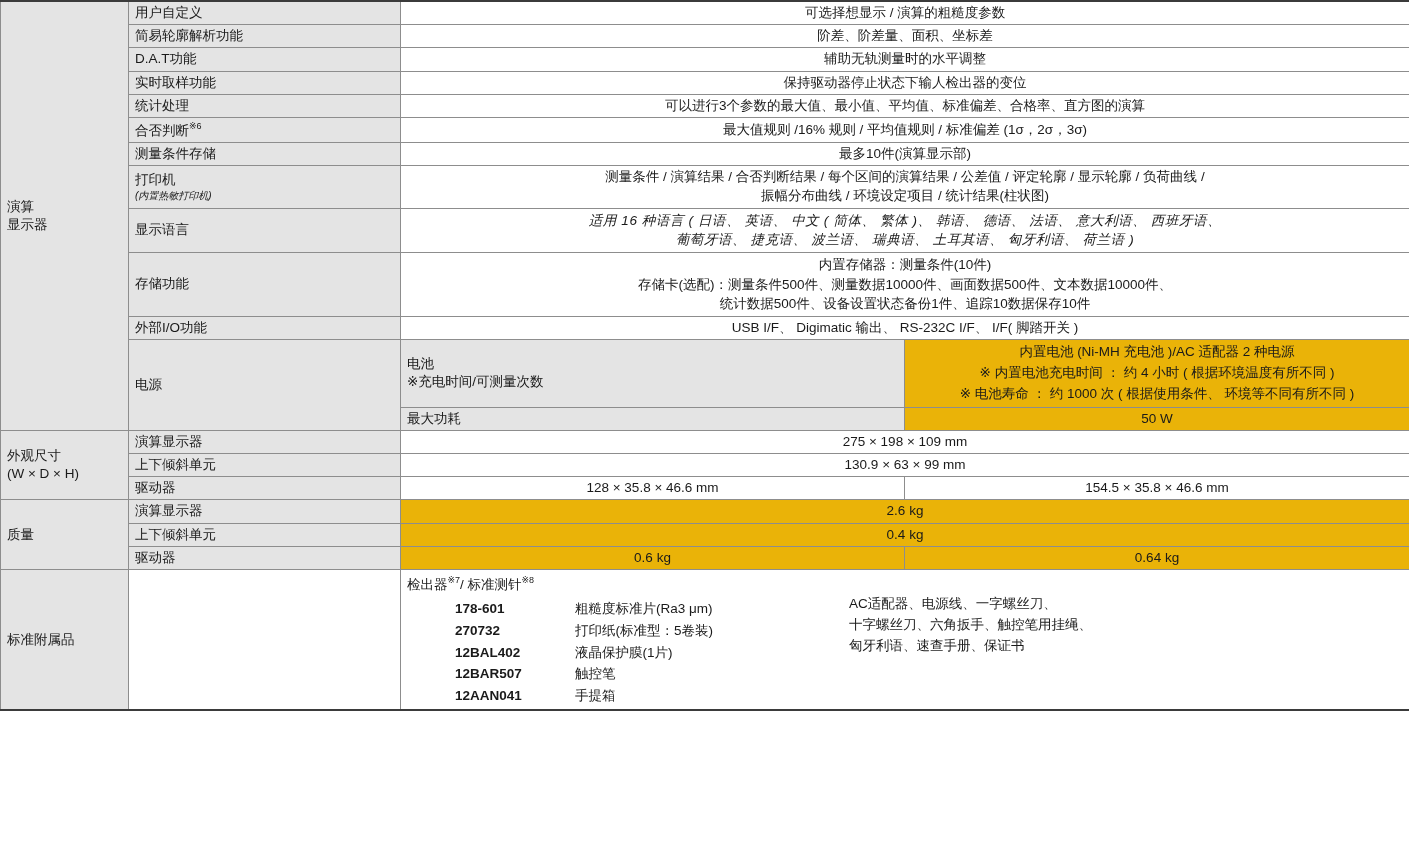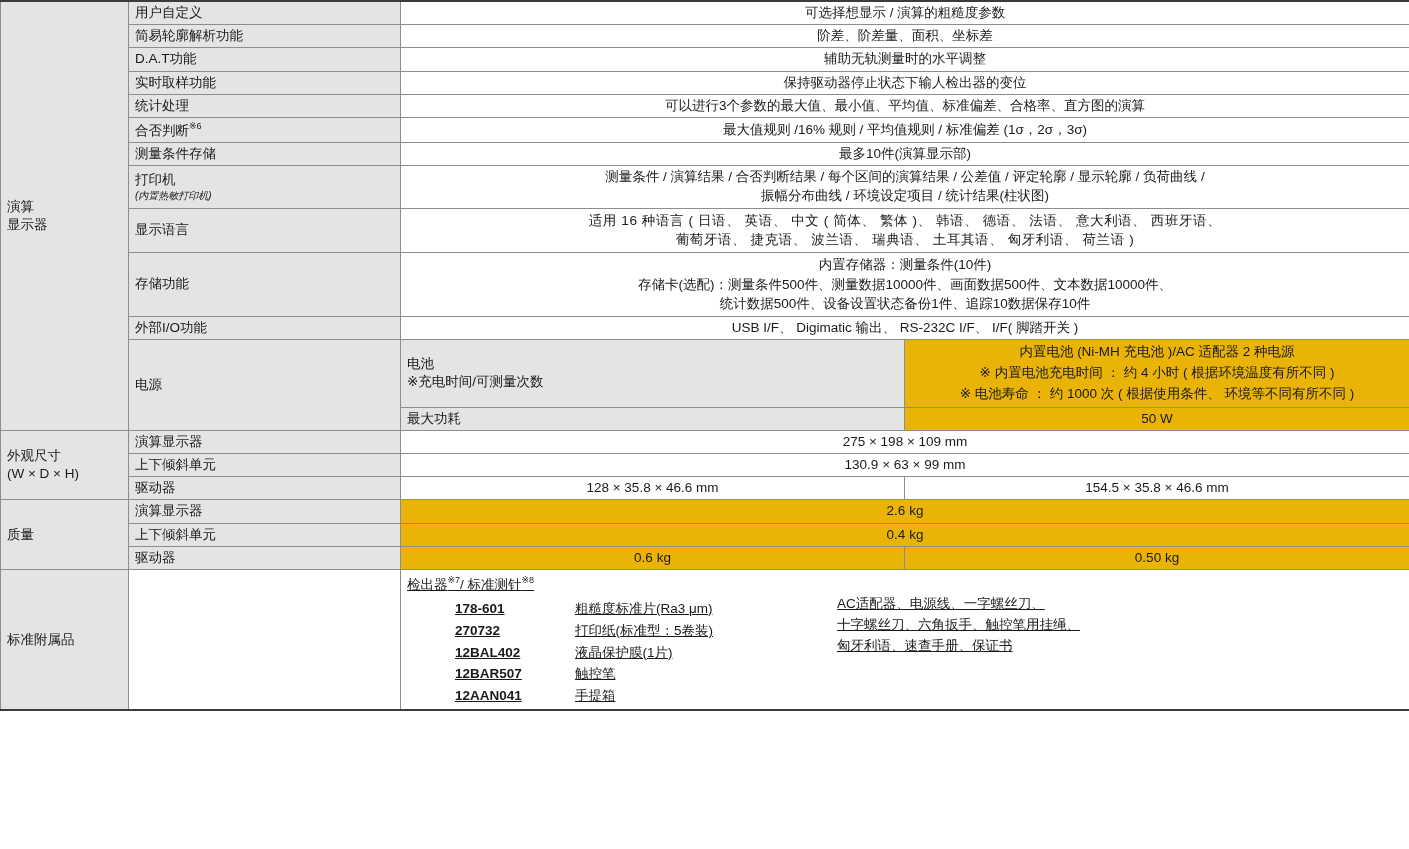--- a/index.html
+++ b/index.html
@@ -59,29 +59,29 @@
     text-align: left;
   }
   .sup {
     font-size: 9px;
     vertical-align: super;
   }
   .lang-block {
     text-align: center;
     line-height: 1.45;
     letter-spacing: 0.6px;
+    font-style: italic;
   }
   .store-block {
     text-align: center;
     line-height: 1.45;
   }
   .acc-wrap {
     display: flex;
-    gap: 0px;
-    text-decoration: underline;
+    gap: 12px;
   }
   .acc-left {
     width: 430px;
     padding-top: 2px;
   }
   .acc-right {
     padding-top: 22px;
     line-height: 1.55;
   }
   .acc-head {
@@ -238,21 +238,21 @@
     <td class="labelcell">演算显示器</td>
     <td class="valcell" colspan="2">2.6 kg</td>
   </tr>
   <tr>
     <td class="labelcell">上下倾斜单元</td>
     <td class="valcell" colspan="2">0.4 kg</td>
   </tr>
   <tr>
     <td class="labelcell">驱动器</td>
     <td class="valcell">0.6 kg</td>
-    <td class="valcell">0.50 kg</td>
+    <td class="valcell">0.64 kg</td>
   </tr>
 
   <tr>
     <td class="catcell nobl">标准附属品</td>
     <td class="valcell white left" style="background:#ffffff"></td>
     <td class="valcell white left" colspan="2">
       <div class="acc-wrap">
         <div class="acc-left">
           <div class="acc-head"><span>检出器</span><span class="sup">※7</span><span>/ 标准测针</span><span class="sup">※8</span></div>
           <div class="acc-row">

